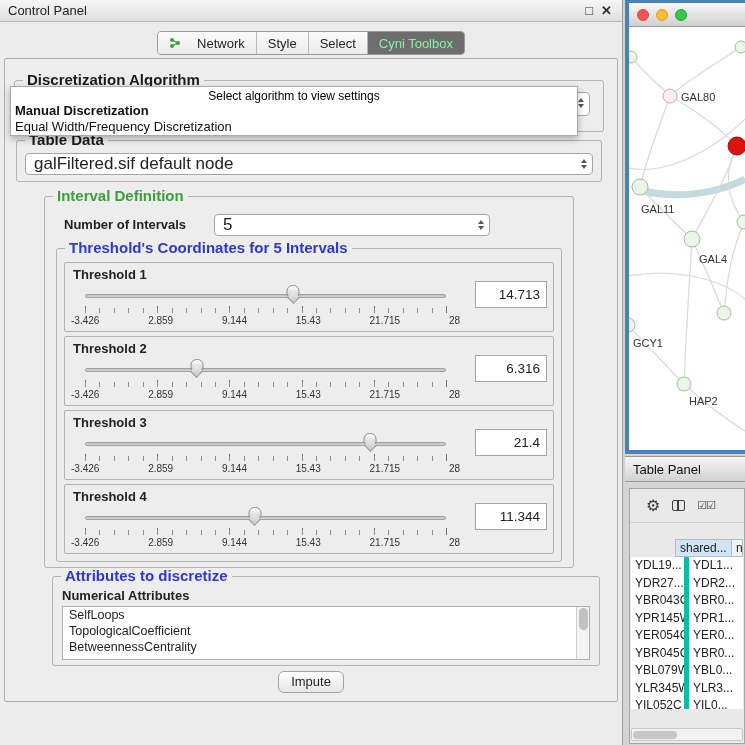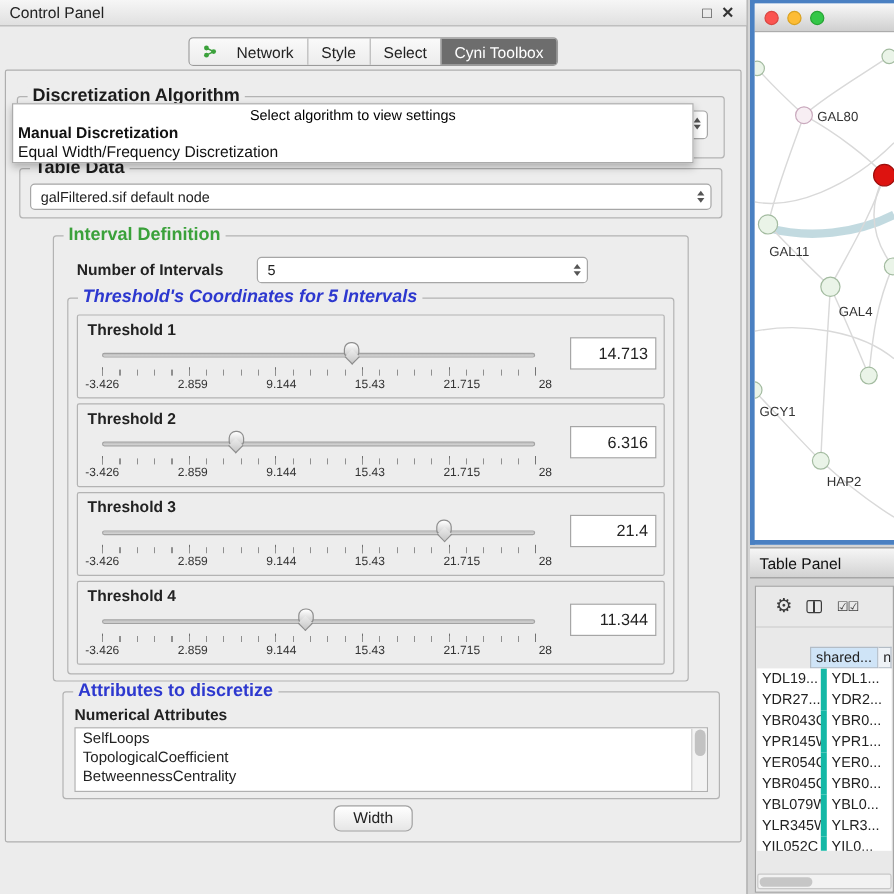--- a/index.html
+++ b/index.html
@@ -21,36 +21,36 @@
   .titlebar .title { padding-left:8px; font-size:13px; color:#222; }
   .titlebar .win-icons { margin-left:auto; display:flex; gap:8px; padding-right:10px; }
   .titlebar .win-icons span { font-size:13px; color:#333; cursor:default; line-height:20px; }
 
   .tabstrip { position:absolute; top:31px; left:50%; transform:translateX(-50%);
     display:inline-flex; border:1px solid #9a9a9a; border-radius:4px; overflow:hidden;
     background:#f3f3f3; height:24px; }
   .tabstrip .tab { display:flex; align-items:center; gap:16px; padding:0 11px;
     font-size:13px; color:#222; background:linear-gradient(#fafafa,#ececec); white-space:nowrap; }
   .tabstrip .tab + .tab { border-left:1px solid #b8b8b8; }
-  .tabstrip .tab.active { background:#6d6d6d; color:#ffffff; }
+  .tabstrip .tab.active { background:#6d6d6d; color:#86efac; }
 
   .panel-body { position:absolute; left:4px; top:58px; width:614px; height:644px;
     border:1px solid #aeaeae; border-radius:2px; background:#ededed; }
 
   
   .frame { position:absolute; border:1px solid #b3b3b3; border-radius:3px; }
   .frame > .legend { position:absolute; top:-8px; left:8px; background:#ededed;
     padding:0 4px; font-size:15px; font-weight:700; line-height:14px; white-space:nowrap; }
   .legend.green { color:#3aa13a; }
   .legend.blue  { color:#2d38cf; }
   .legend.plain { color:#1c1c1c; }
 
   
   .combo { position:absolute; background:#fff; border:1px solid #a6a6a6; border-radius:4px;
-    height:22px; display:flex; align-items:center; padding:0 20px 0 8px; font-size:12px; }
+    height:22px; display:flex; align-items:center; padding:0 20px 0 8px; font-size:17px; }
   .combo .stepper { position:absolute; right:5px; top:50%; transform:translateY(-50%);
     display:flex; flex-direction:column; gap:2px; }
   .tri-up { width:0; height:0; border-left:3.5px solid transparent; border-right:3.5px solid transparent;
     border-bottom:4px solid #555; }
   .tri-down { width:0; height:0; border-left:3.5px solid transparent; border-right:3.5px solid transparent;
     border-top:4px solid #555; }
 
   
   .combo-stub { position:absolute; left:22px; top:92px; width:568px; height:24px;
     background:#fff; border:1px solid #a6a6a6; border-radius:4px; z-index:1; }
@@ -216,21 +216,21 @@
 
   <span class="abs" style="left:64px; top:217px; font-weight:700;">Number of Intervals</span>
   <div class="combo" style="left:214px; top:214px; width:276px;">
     <span>5</span>
     <span class="stepper">
       <span class="tri-up"></span>
         <span class="tri-down"></span>
     </span>
   </div>
 
-  <div class="frame" style="left:56px; top:248px; width:506px; height:314px;font-style:italic;">
+  <div class="frame" style="left:56px; top:248px; width:506px; height:314px;">
     <span class="legend blue">Threshold's Coordinates for 5 Intervals</span>
   </div>
 
   <div class="thr-box" style="left:64px; top:262px;">
     <span class="thr-label">Threshold 1</span>
     <div class="slider">
       <div class="track"></div>
       <div class="thumb" style="left: 57.72%;"></div>
     </div>
     <div class="ticks-major"></div>
@@ -309,21 +309,21 @@
   <span class="abs" style="left:62px; top:588px; font-weight:700;">Numerical Attributes</span>
   <div class="listbox" style="left:62px; top:606px; width:528px; height:54px;">
     <div class="li">SelfLoops</div>
     <div class="li">TopologicalCoefficient</div>
     <div class="li">BetweennessCentrality</div>
     <div class="vscroll">
       <div class="vthumb"></div>
     </div>
   </div>
 
-  <div class="apply-btn">Width</div>
+  <div class="apply-btn">Impute</div>
 
 </div>
 
 <div class="network-window">
   <div class="mac-titlebar">
     <span class="tl red"></span>
     <span class="tl yellow"></span>
     <span class="tl green"></span>
   </div>
   <div class="net-canvas">

